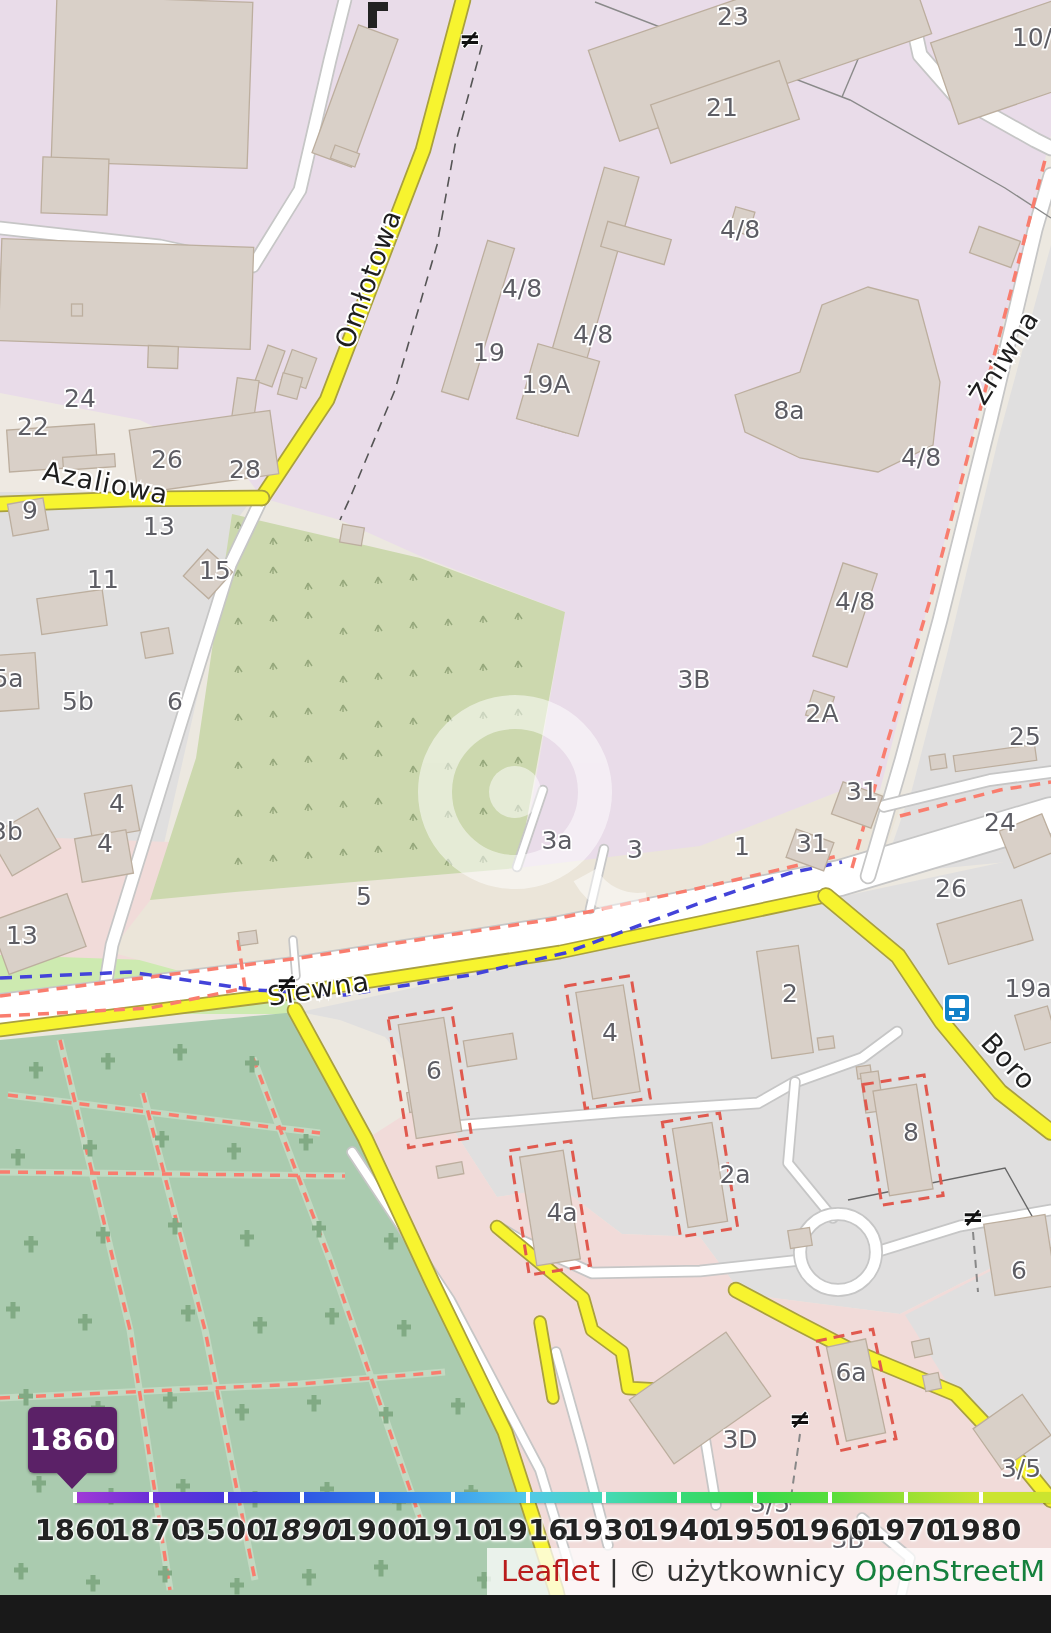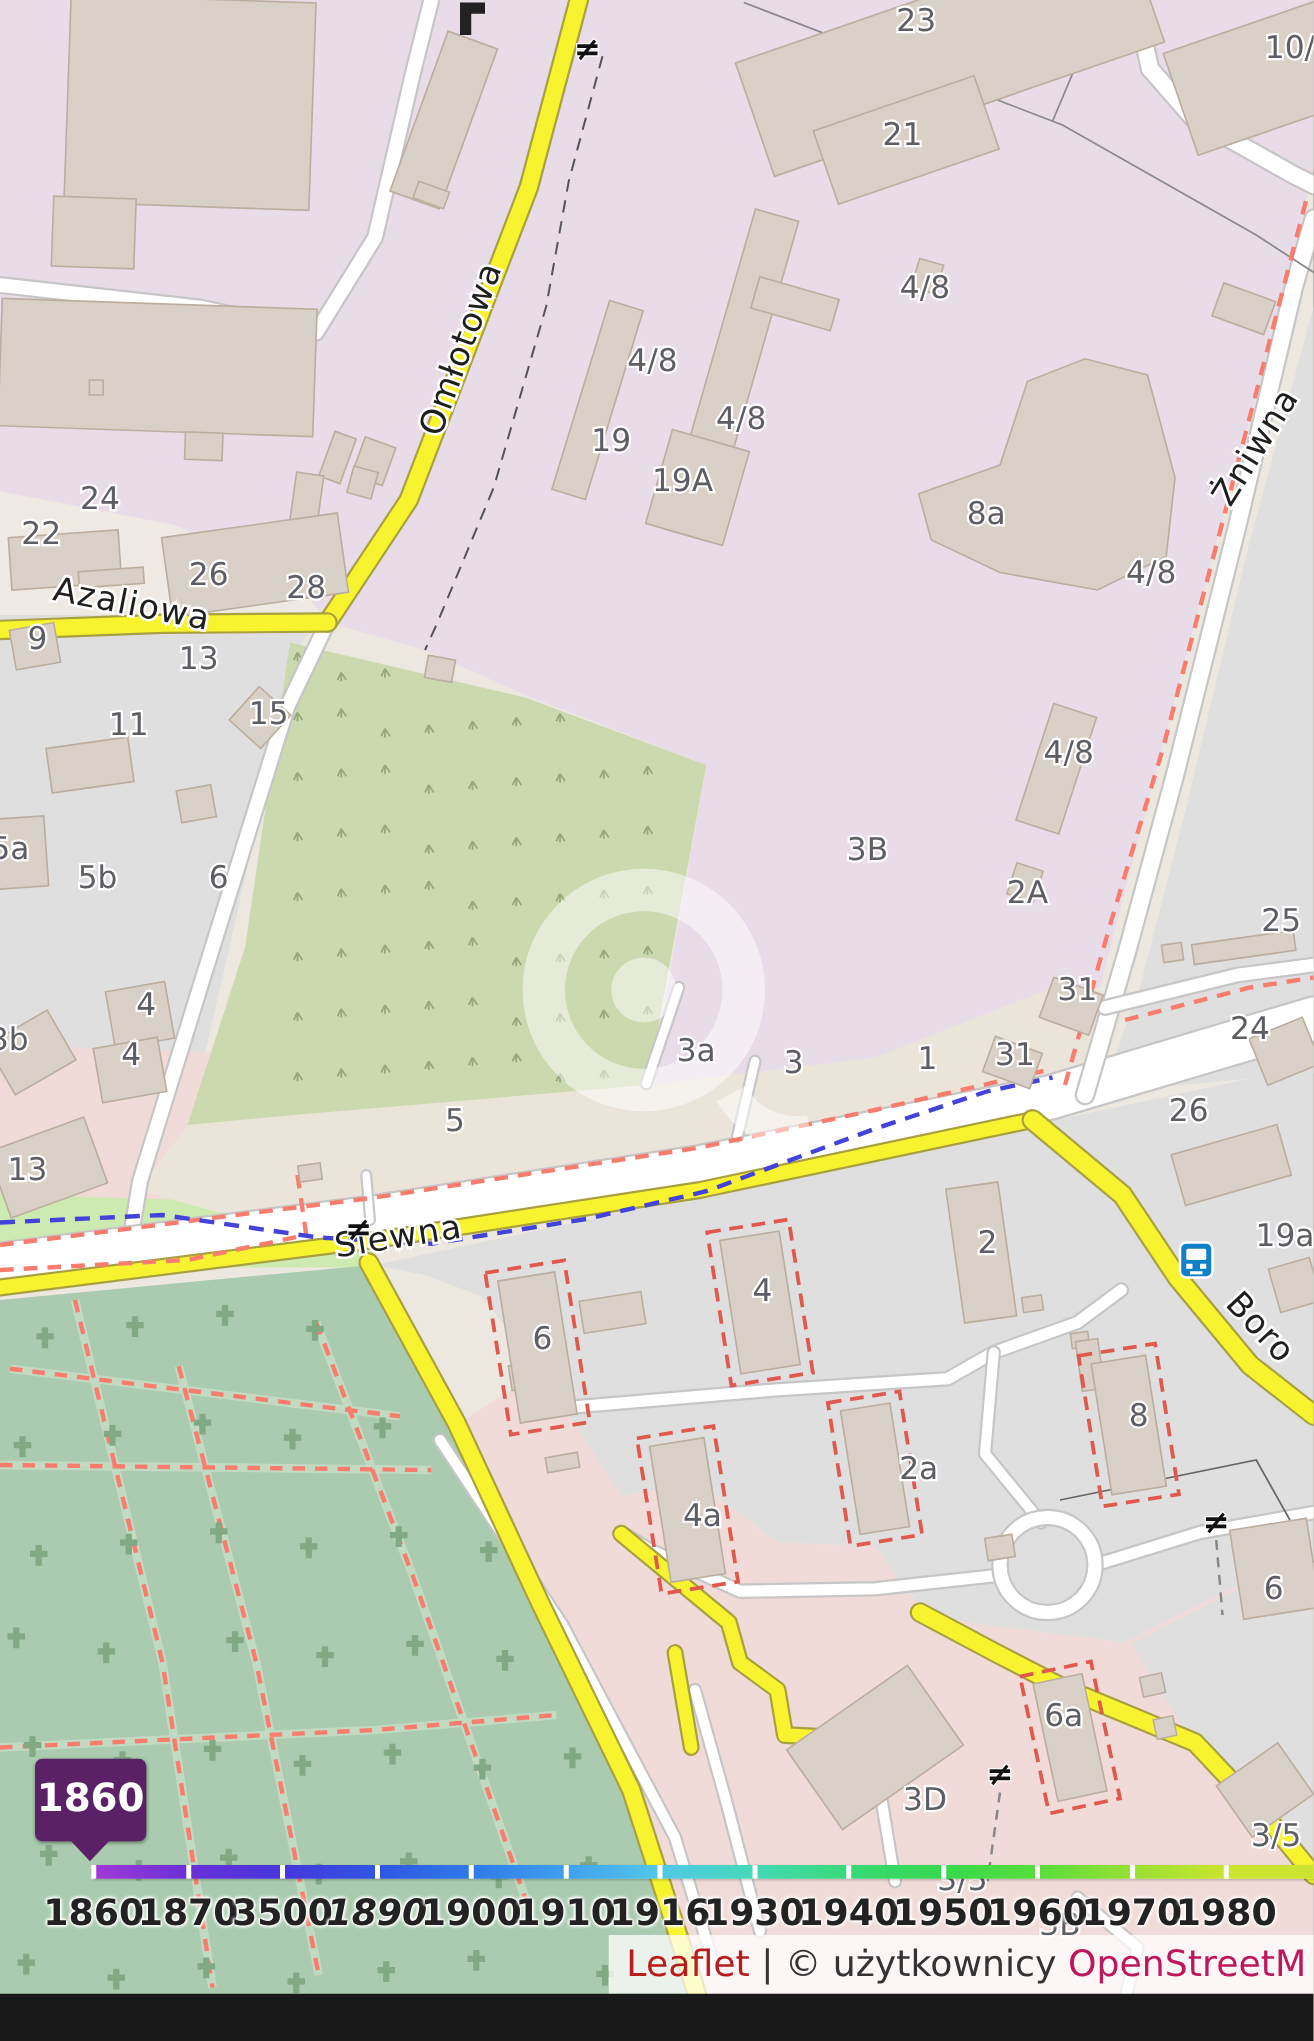--- a/index.html
+++ b/index.html
@@ -499,16 +499,16 @@
       <div class="yearlbl" style="left: 754.5px;">1950</div>
       <div class="yearlbl" style="left: 830px;">1960</div>
       <div class="yearlbl" style="left: 905.5px;">1970</div>
       <div class="yearlbl" style="left: 981px;">1980</div>
     </div>
   <div id="tl-badge" style="background: rgb(91, 33, 103);">
     <span>1860</span>
     <div class="ptr" style="border-top-color: rgb(91, 33, 103);"></div>
   </div>
 
-  <div id="attribution"><a style="color: #b91c1c;">Leaflet</a> <span>|</span> <span>© użytkownicy</span> <a style="color: #be185d; text-align: center;">OpenStreetM</a></div>
+  <div id="attribution"><a style="color: #b91c1c;">Leaflet</a> <span>|</span> <span>© użytkownicy</span> <a style="color: #15803d; text-align: center;">OpenStreetM</a></div>
 
   <div id="bottom-bar"></div>
 </div>
 
 </body></html>

